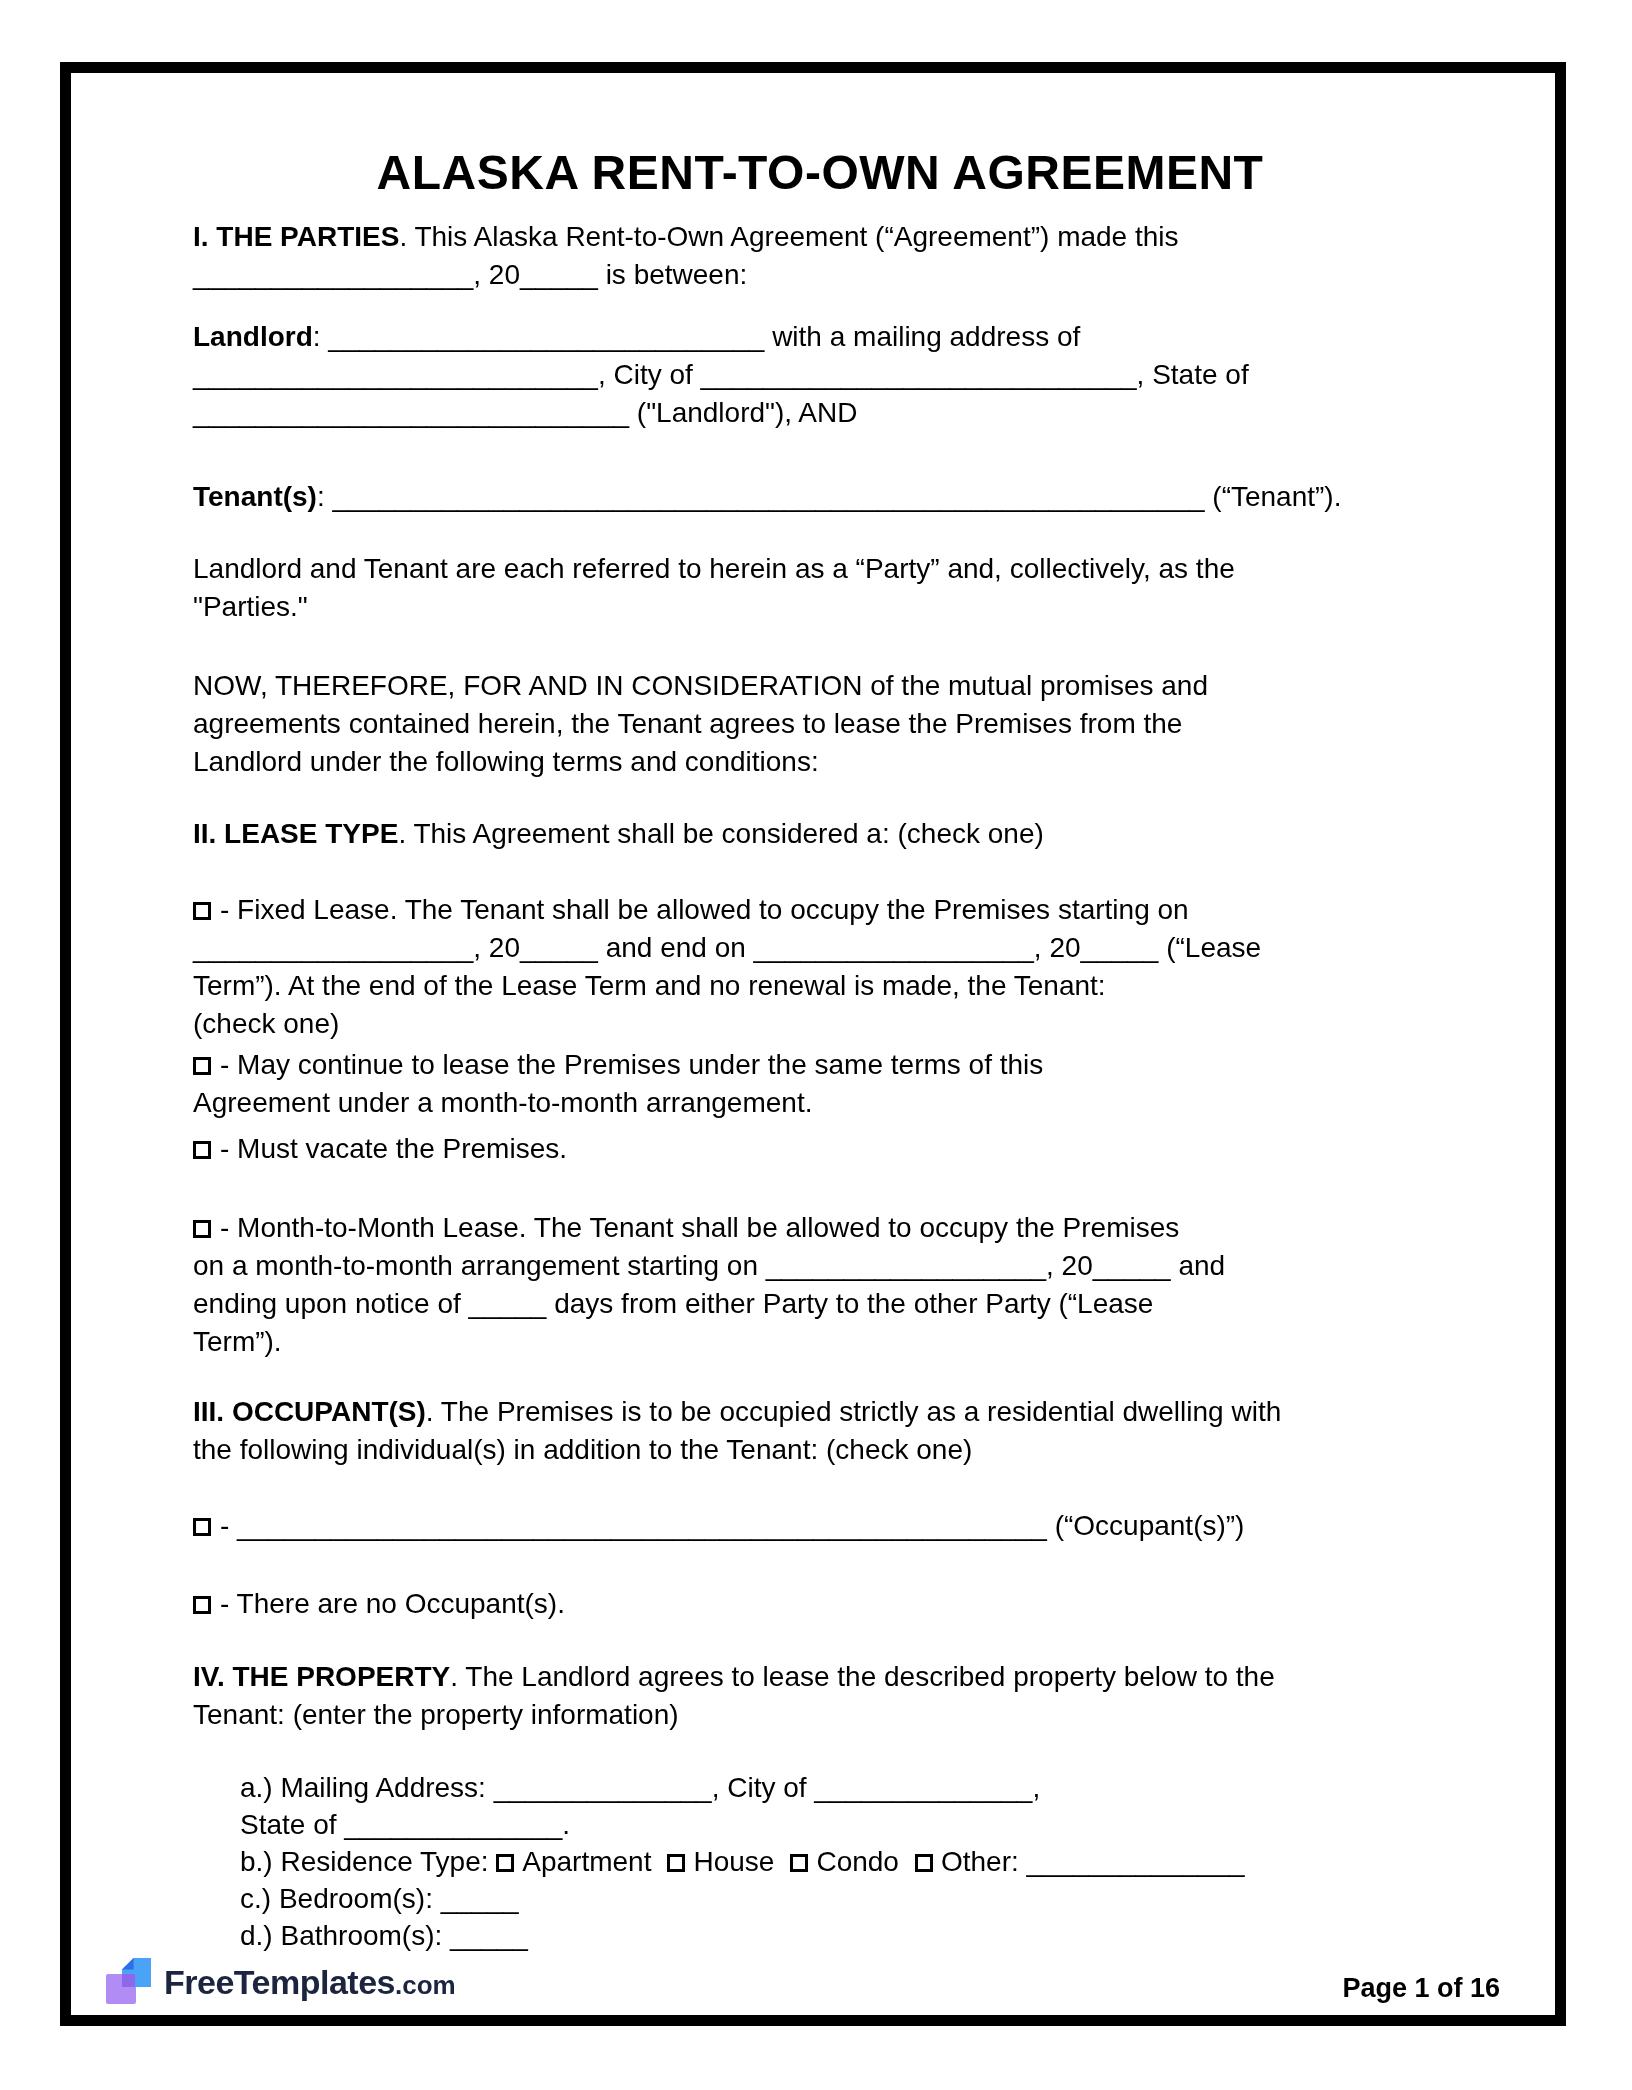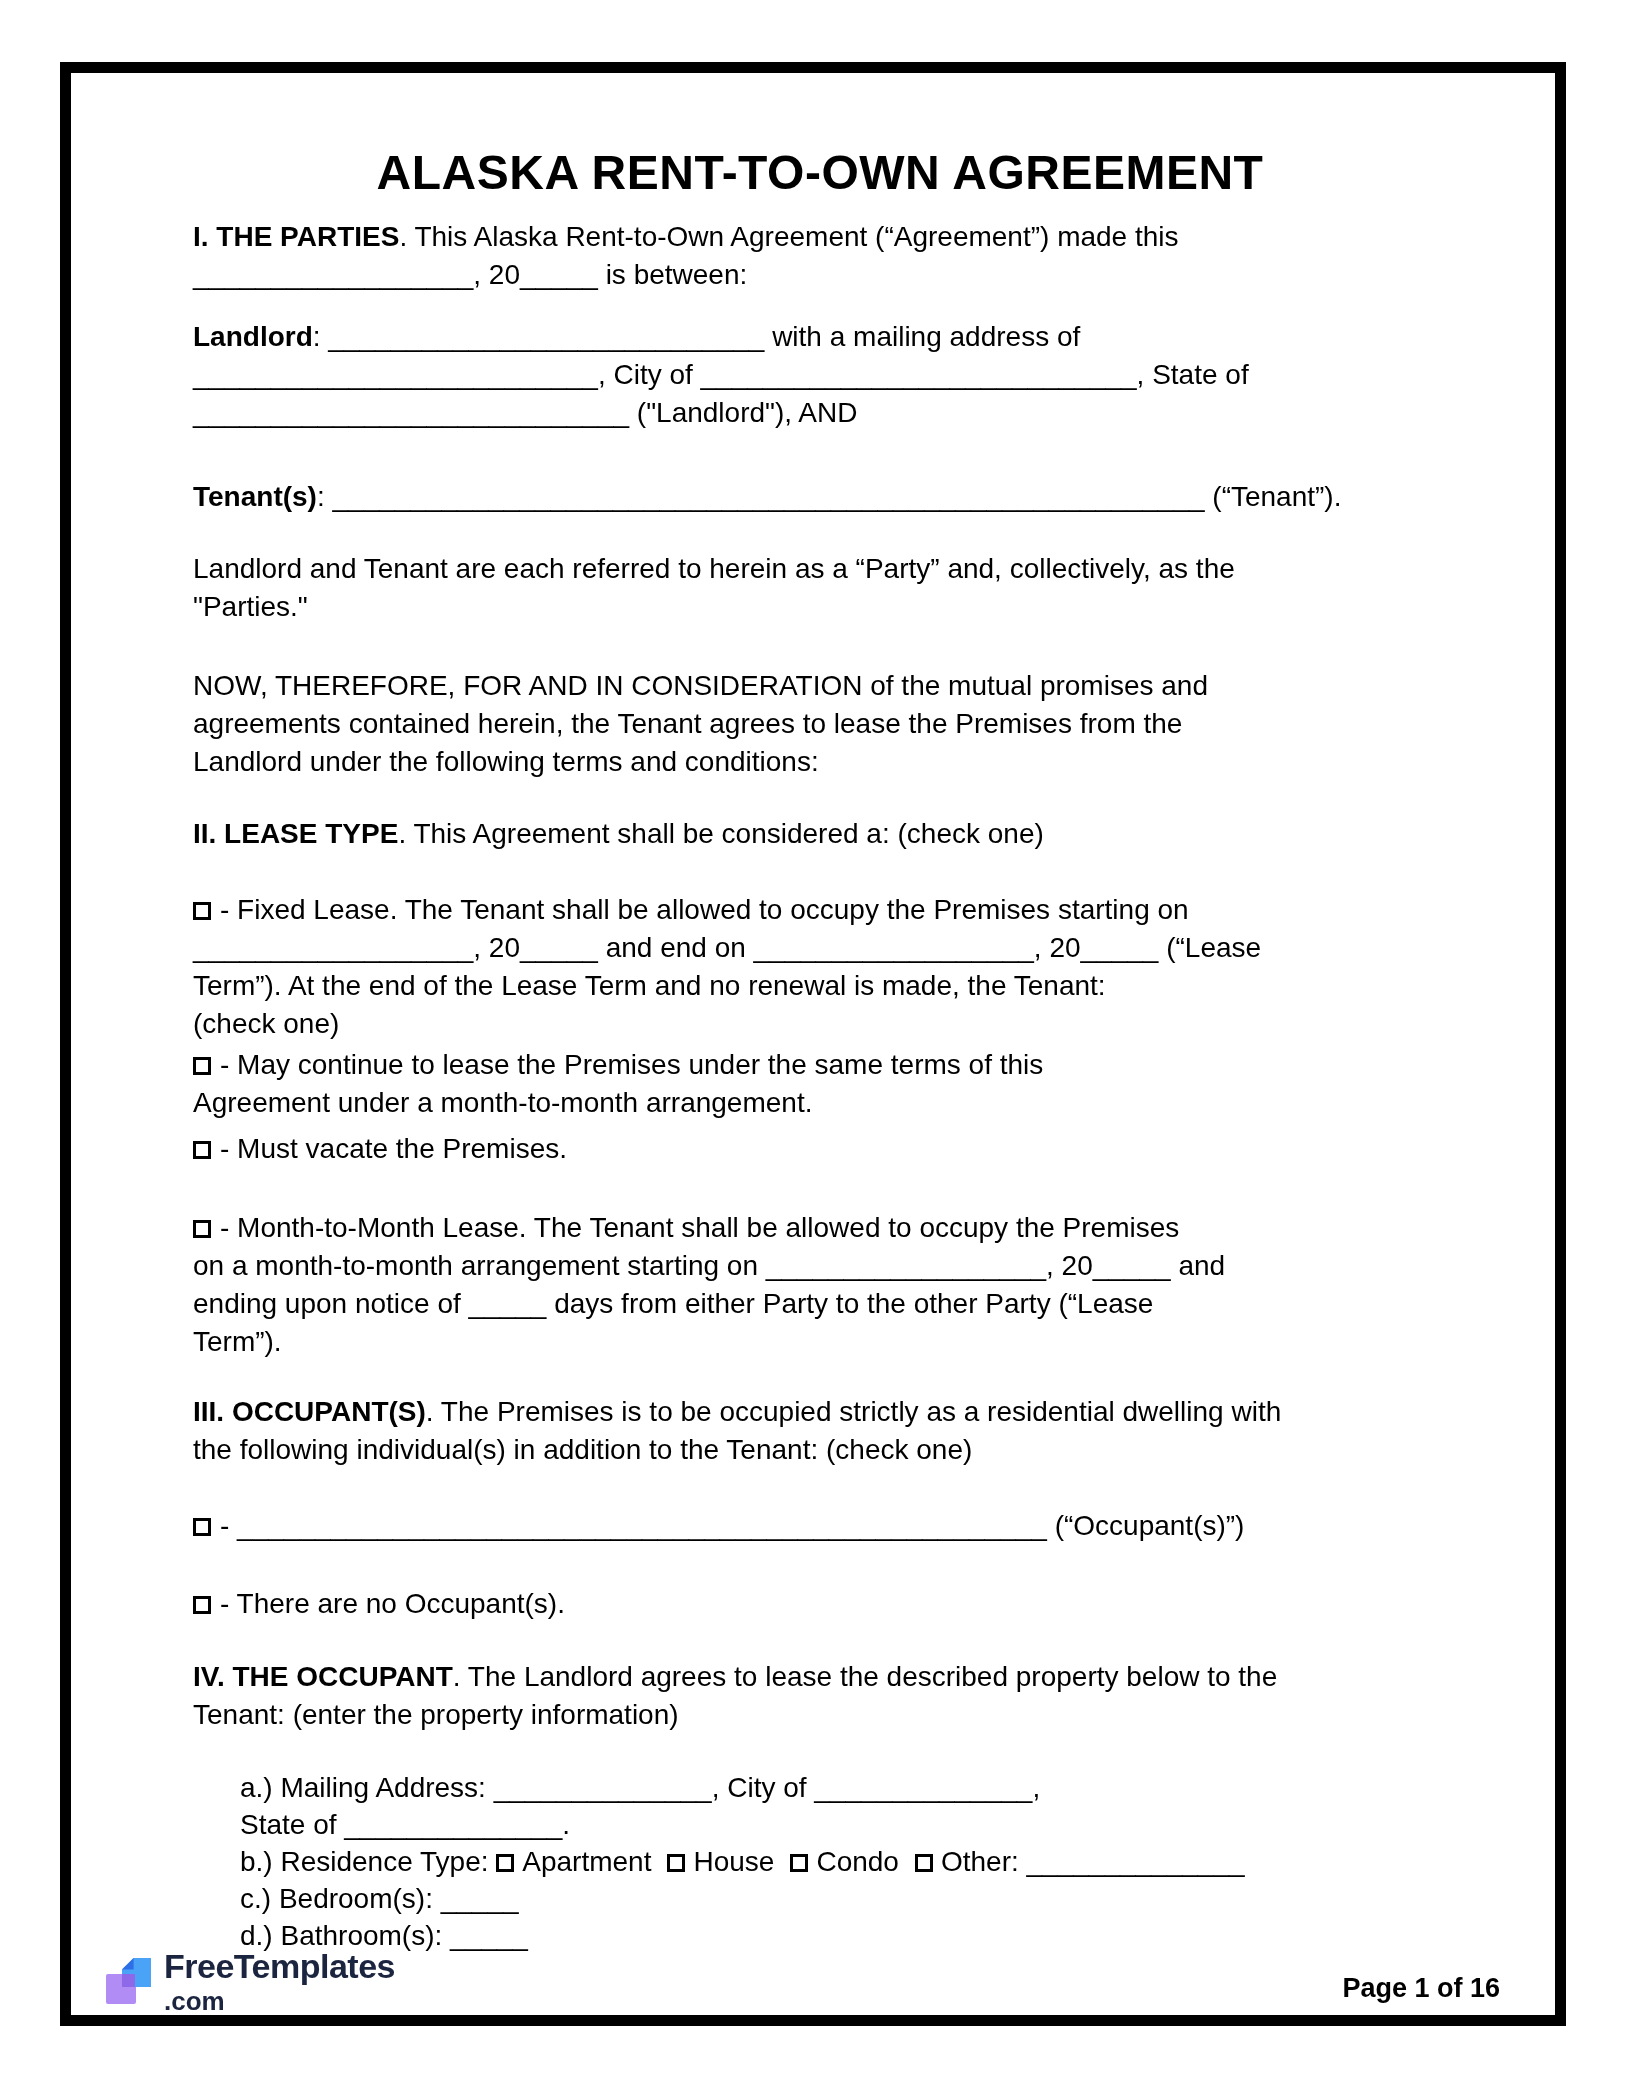--- a/index.html
+++ b/index.html
@@ -90,40 +90,40 @@
 ending upon notice of _____ days from either Party to the other Party (“Lease
 Term”).</span></p>
 
   <p class="para" style="margin-bottom:38px"><b>III. OCCUPANT(S)</b><span class="pl">. The Premises is to be occupied strictly as a residential dwelling with
 the following individual(s) in addition to the Tenant: (check one)</span></p>
 
   <p class="para indent1" style="margin-bottom:40px"><span class="cb"></span><span class="pl">- ____________________________________________________ (“Occupant(s)”)</span></p>
 
   <p class="para indent1" style="margin-bottom:35px"><span class="cb"></span><span class="pl">- There are no Occupant(s).</span></p>
 
-  <p class="para" style="margin-bottom:35px"><b>IV. THE OCCUPANT</b><span class="pl">. The Landlord agrees to lease the described property below to the
+  <p class="para" style="margin-bottom:35px"><b>IV. THE PROPERTY</b><span class="pl">. The Landlord agrees to lease the described property below to the
 Tenant: (enter the property information)</span></p>
 
   <div class="proplist">
     <p class="para"><span class="pl">a.) Mailing Address: ______________, City of ______________,
 State of ______________.</span></p>
     <p class="para"><span>b.) Residence Type:</span>
       <span class="cb small"></span><span class="opt-label">Apartment</span><span class="cb small"></span><span class="opt-label">House</span><span class="cb small"></span><span class="opt-label">Condo</span><span class="cb small"></span><span>Other:</span>&nbsp;<span>______________</span></p>
     <p class="para"><span class="pl">c.) Bedroom(s): _____</span></p>
     <p class="para"><span class="pl">d.) Bathroom(s): _____</span></p>
   </div>
 
 </div>
 
 <div class="footer-logo">
   <span class="logo-icon">
     <span class="li-purple" style="background: rgb(177, 140, 244);"></span>
     <span class="li-blue" style="background: rgb(74, 163, 247);"></span>
     <span class="li-fold" style="background: rgb(46, 111, 232);"></span>
     <span class="li-overlap" style="background: rgb(141, 104, 232);"></span>
   </span>
-  <span class="logo-text" style="color: rgb(28, 37, 64); flex-direction: column;">
+  <span class="logo-text" style="color: rgb(28, 37, 64);">
     <span class="brand-name">FreeTemplates</span>
       <span class="brand-tld">.com</span>
   </span>
 </div>
 
 <div class="page-indicator">Page 1 of 16</div>
 
 </body></html>

